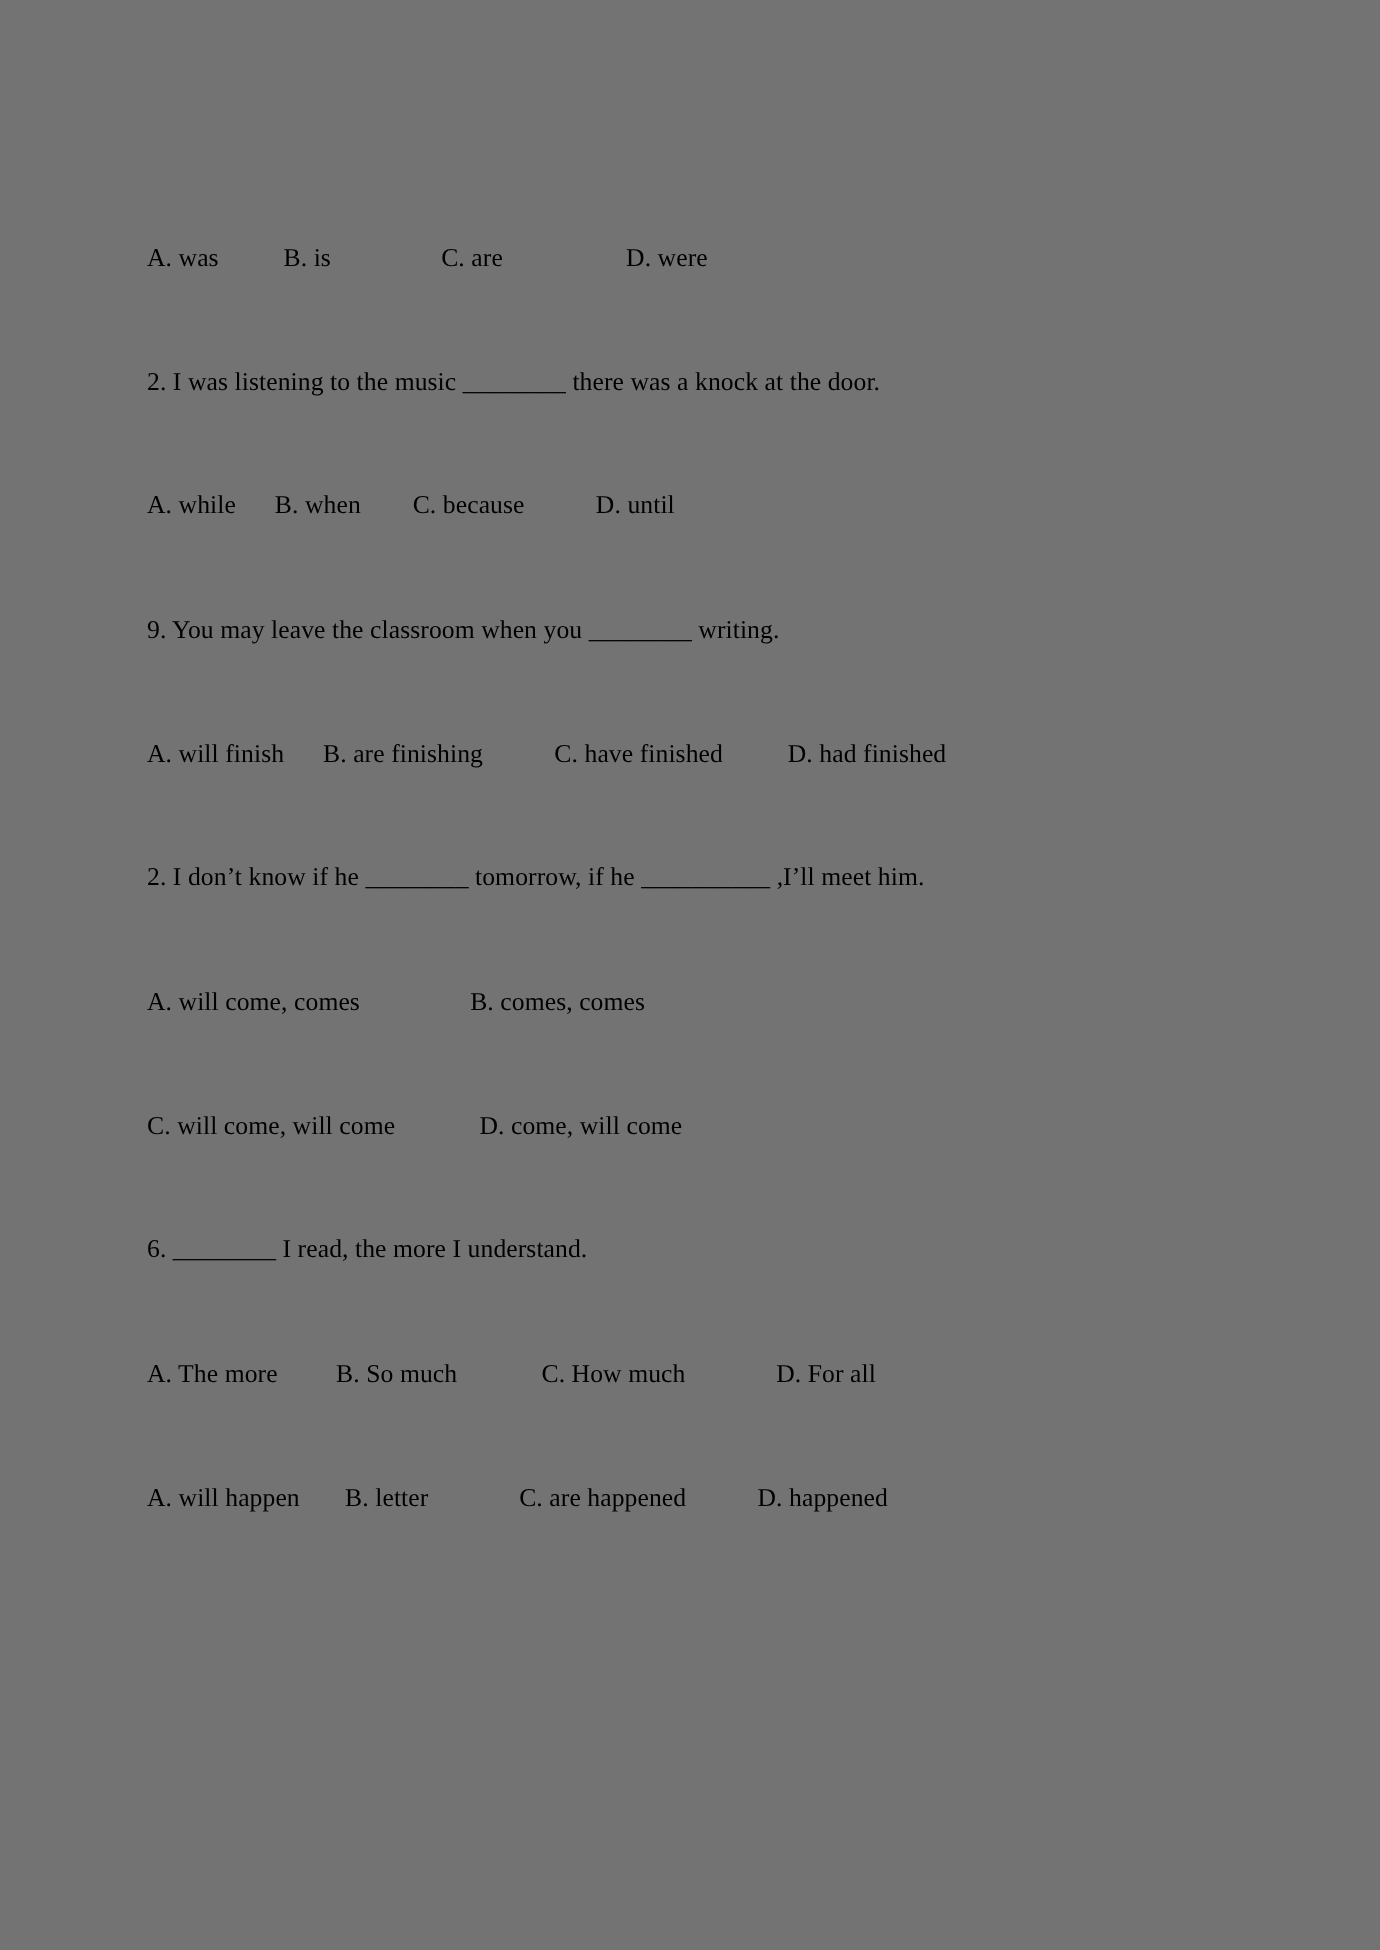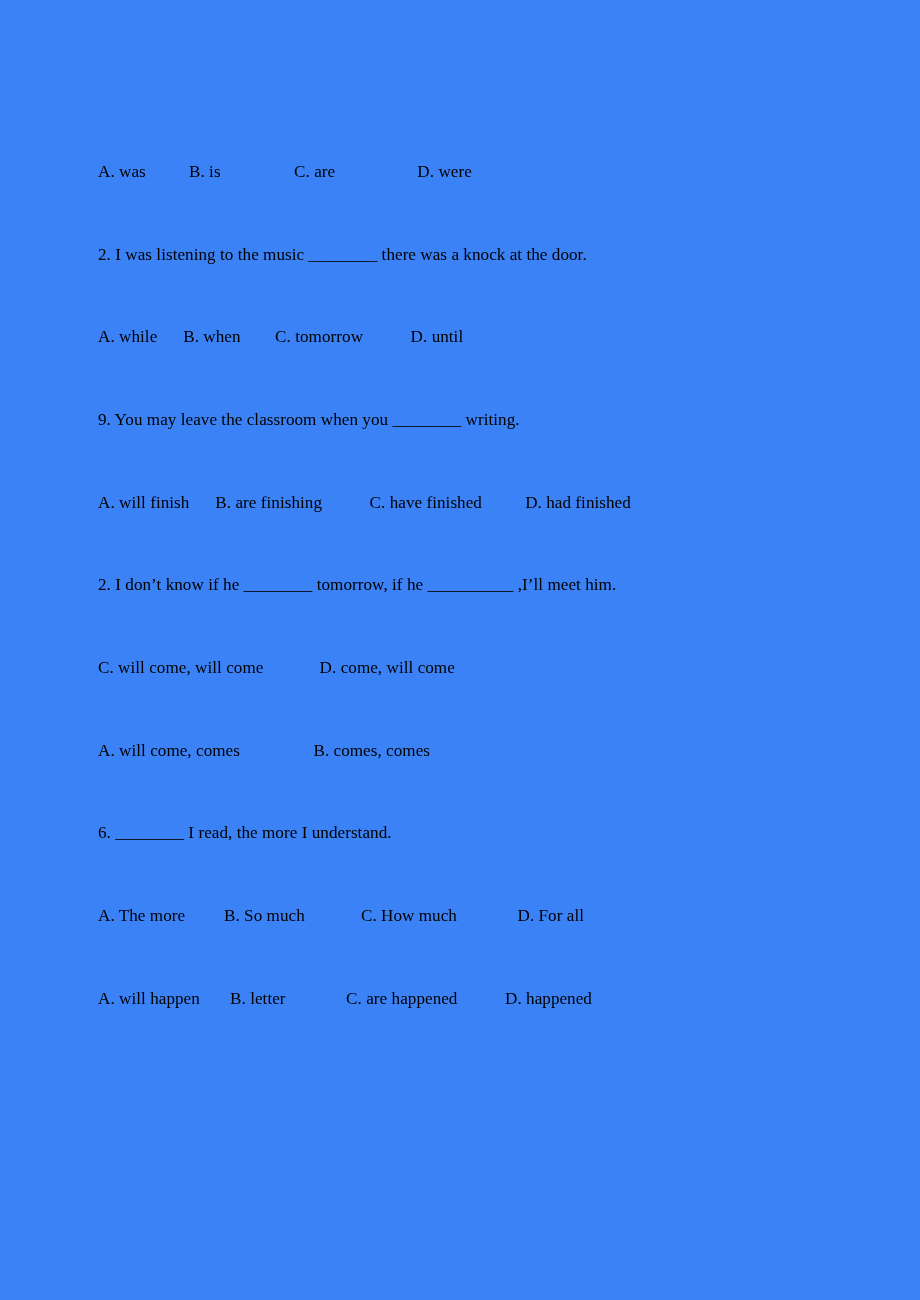--- a/index.html
+++ b/index.html
@@ -11,21 +11,21 @@
     width: 920px;
     height: 1300px;
     font-family: "Liberation Serif", "DejaVu Serif", serif;
     color: #000000;
     overflow: hidden;
   }
   .page {
     position: relative;
     width: 920px;
     height: 1300px;
-    background: #3b82f6;
+    background: #737373;
     box-sizing: border-box;
     padding: 103px 70px 0 98px;
   }
   .doc-body {
     font-size: 17.1px;
     line-height: 27.55px;
     white-space: pre-wrap;
     word-spacing: 0px;
     letter-spacing: 0.05px;
   }
@@ -41,26 +41,26 @@
     white-space: pre-wrap;
   }
 </style>
 </head>
 <body>
 
 <div class="page">
   <div class="doc-body">
     <div class="line opt-line">A. was          B. is                 C. are                   D. were</div>
     <div class="line q-line">2. I was listening to the music ________ there was a knock at the door.</div>
-    <div class="line opt-line">A. while      B. when        C. tomorrow           D. until</div>
+    <div class="line opt-line">A. while      B. when        C. because           D. until</div>
     <div class="line q-line">9. You may leave the classroom when you ________ writing.</div>
     <div class="line opt-line">A. will finish      B. are finishing           C. have finished          D. had finished</div>
     <div class="line q-line">2. I don’t know if he ________ tomorrow, if he __________ ,I’ll meet him.</div>
+    <div class="line opt-line">A. will come, comes                 B. comes, comes</div>
     <div class="line opt-line">C. will come, will come             D. come, will come</div>
-    <div class="line opt-line">A. will come, comes                 B. comes, comes</div>
     <div class="line q-line">6. ________ I read, the more I understand.</div>
     <div class="line opt-line">A. The more         B. So much             C. How much              D. For all</div>
     <div class="line opt-line">A. will happen       B. letter              C. are happened           D. happened</div>
     
     
     
     
     
     
     

